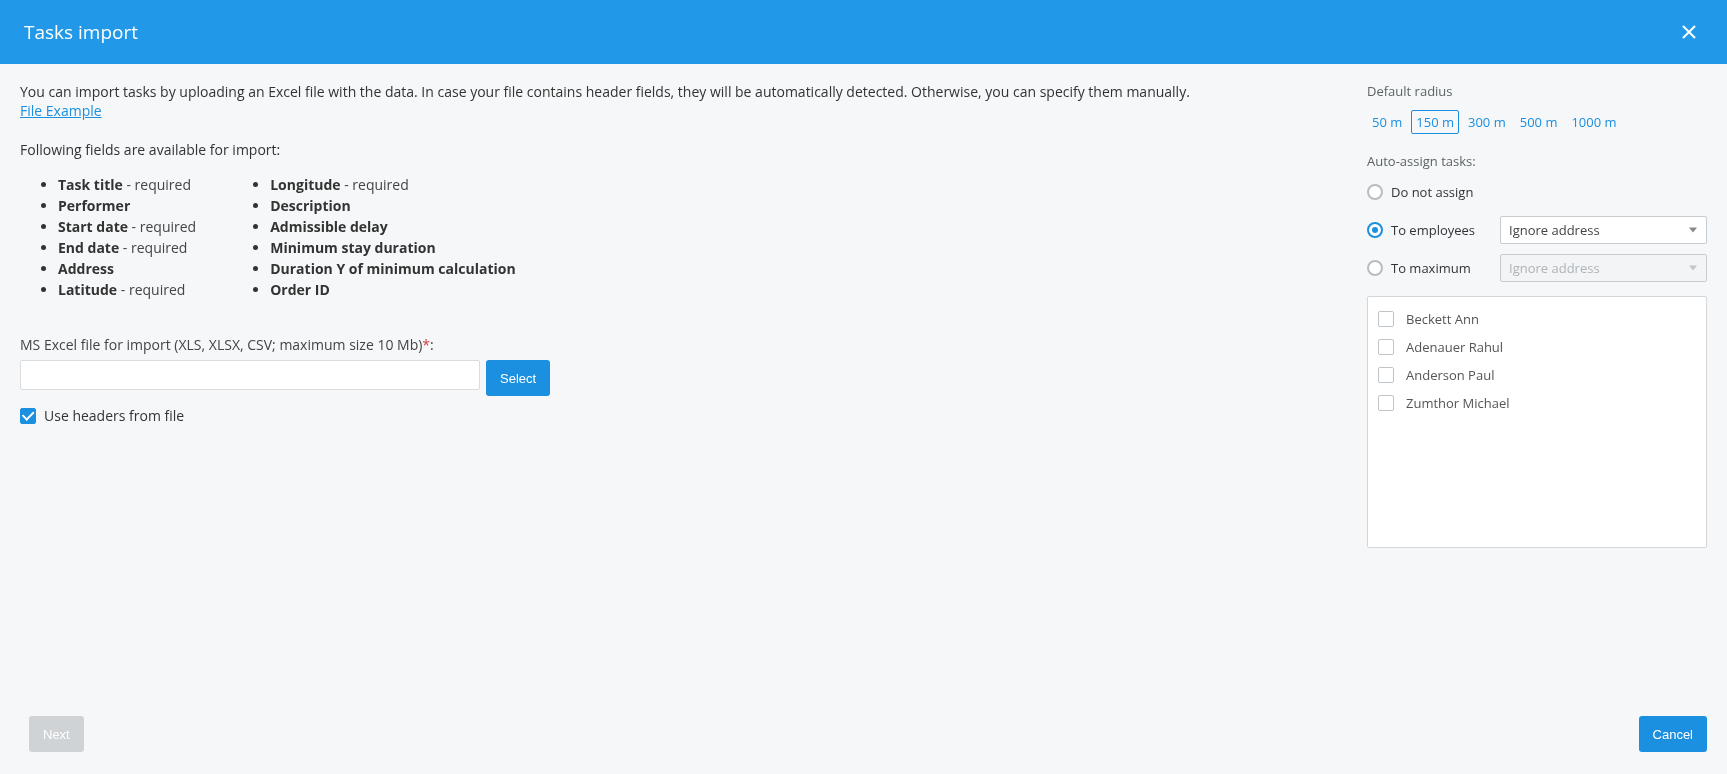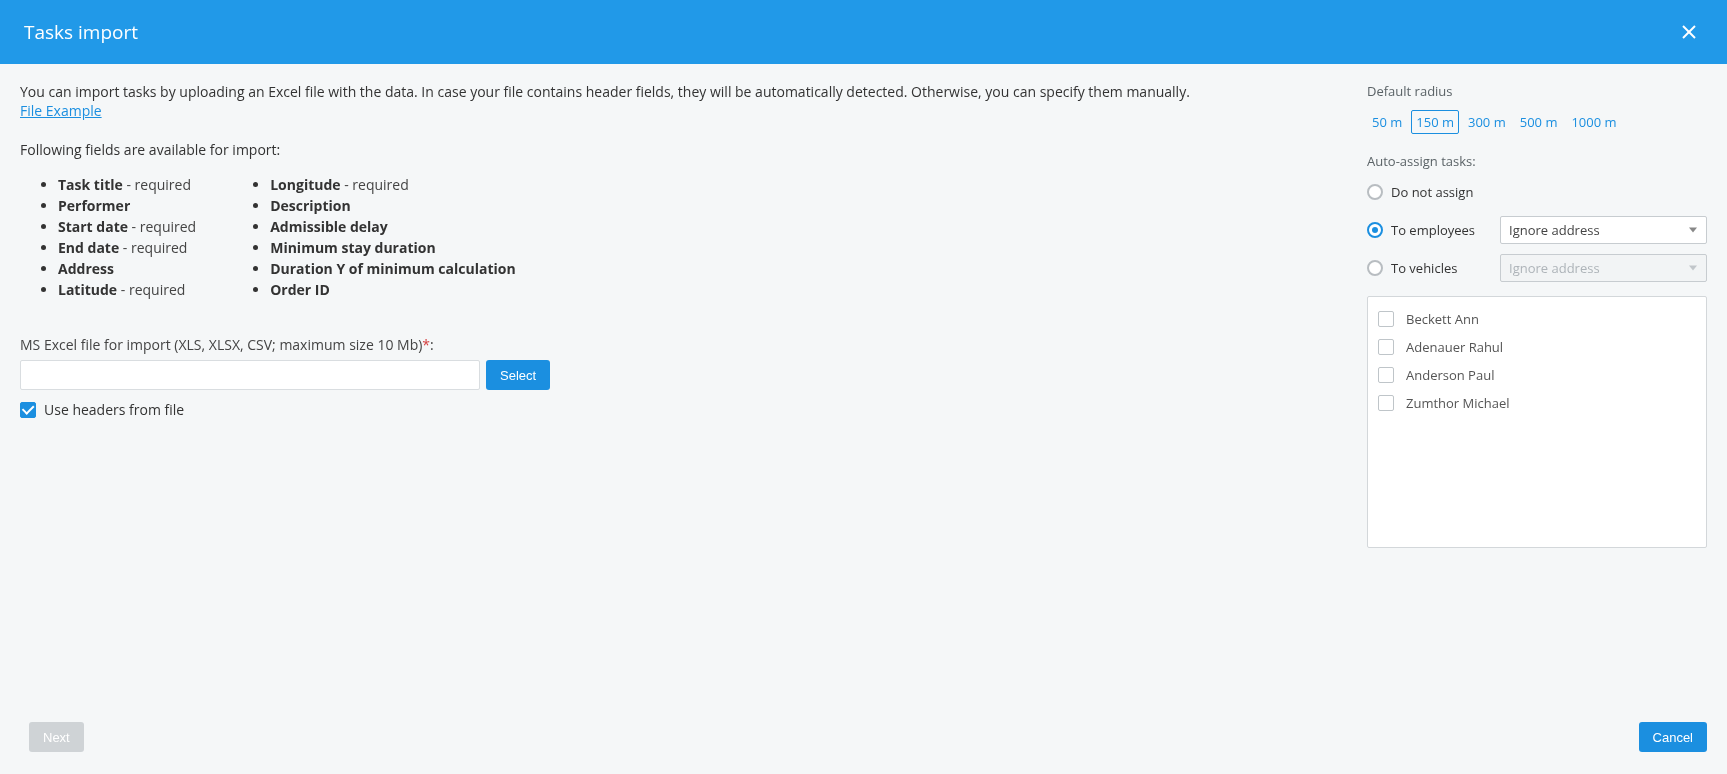--- a/index.html
+++ b/index.html
@@ -86,21 +86,21 @@
     border: 1px solid #d9dde0;
     border-radius: 2px;
     background: #fff;
     padding: 4px 8px;
     font-size: 13px;
   }
   .btn {
     display: inline-flex;
     align-items: center;
     justify-content: center;
-    height: 30px;
+    height: 36px;
     padding: 0 14px;
     font-size: 13px;
     border-radius: 3px;
     border: none;
     cursor: pointer;
     color: #fff;
     background: #1b8fe0;
   }
   .btn[disabled] {
     background: #cfd3d6;
@@ -321,21 +321,21 @@
             <span class="radio selected"></span>
             <span class="radio-label">To employees</span>
           </div>
           <div class="select">
             <span>Ignore address</span>
           </div>
         </div>
         <div class="assign-row">
           <div class="radio-wrap">
             <span class="radio"></span>
-            <span class="radio-label">To vehicles</span>
+            <span class="radio-label">To maximum</span>
           </div>
           <div class="select disabled">
             <span>Ignore address</span>
           </div>
         </div>
       </div>
 
       <div class="list-box">
         <div class="list-item">
           <span class="chk"></span>

